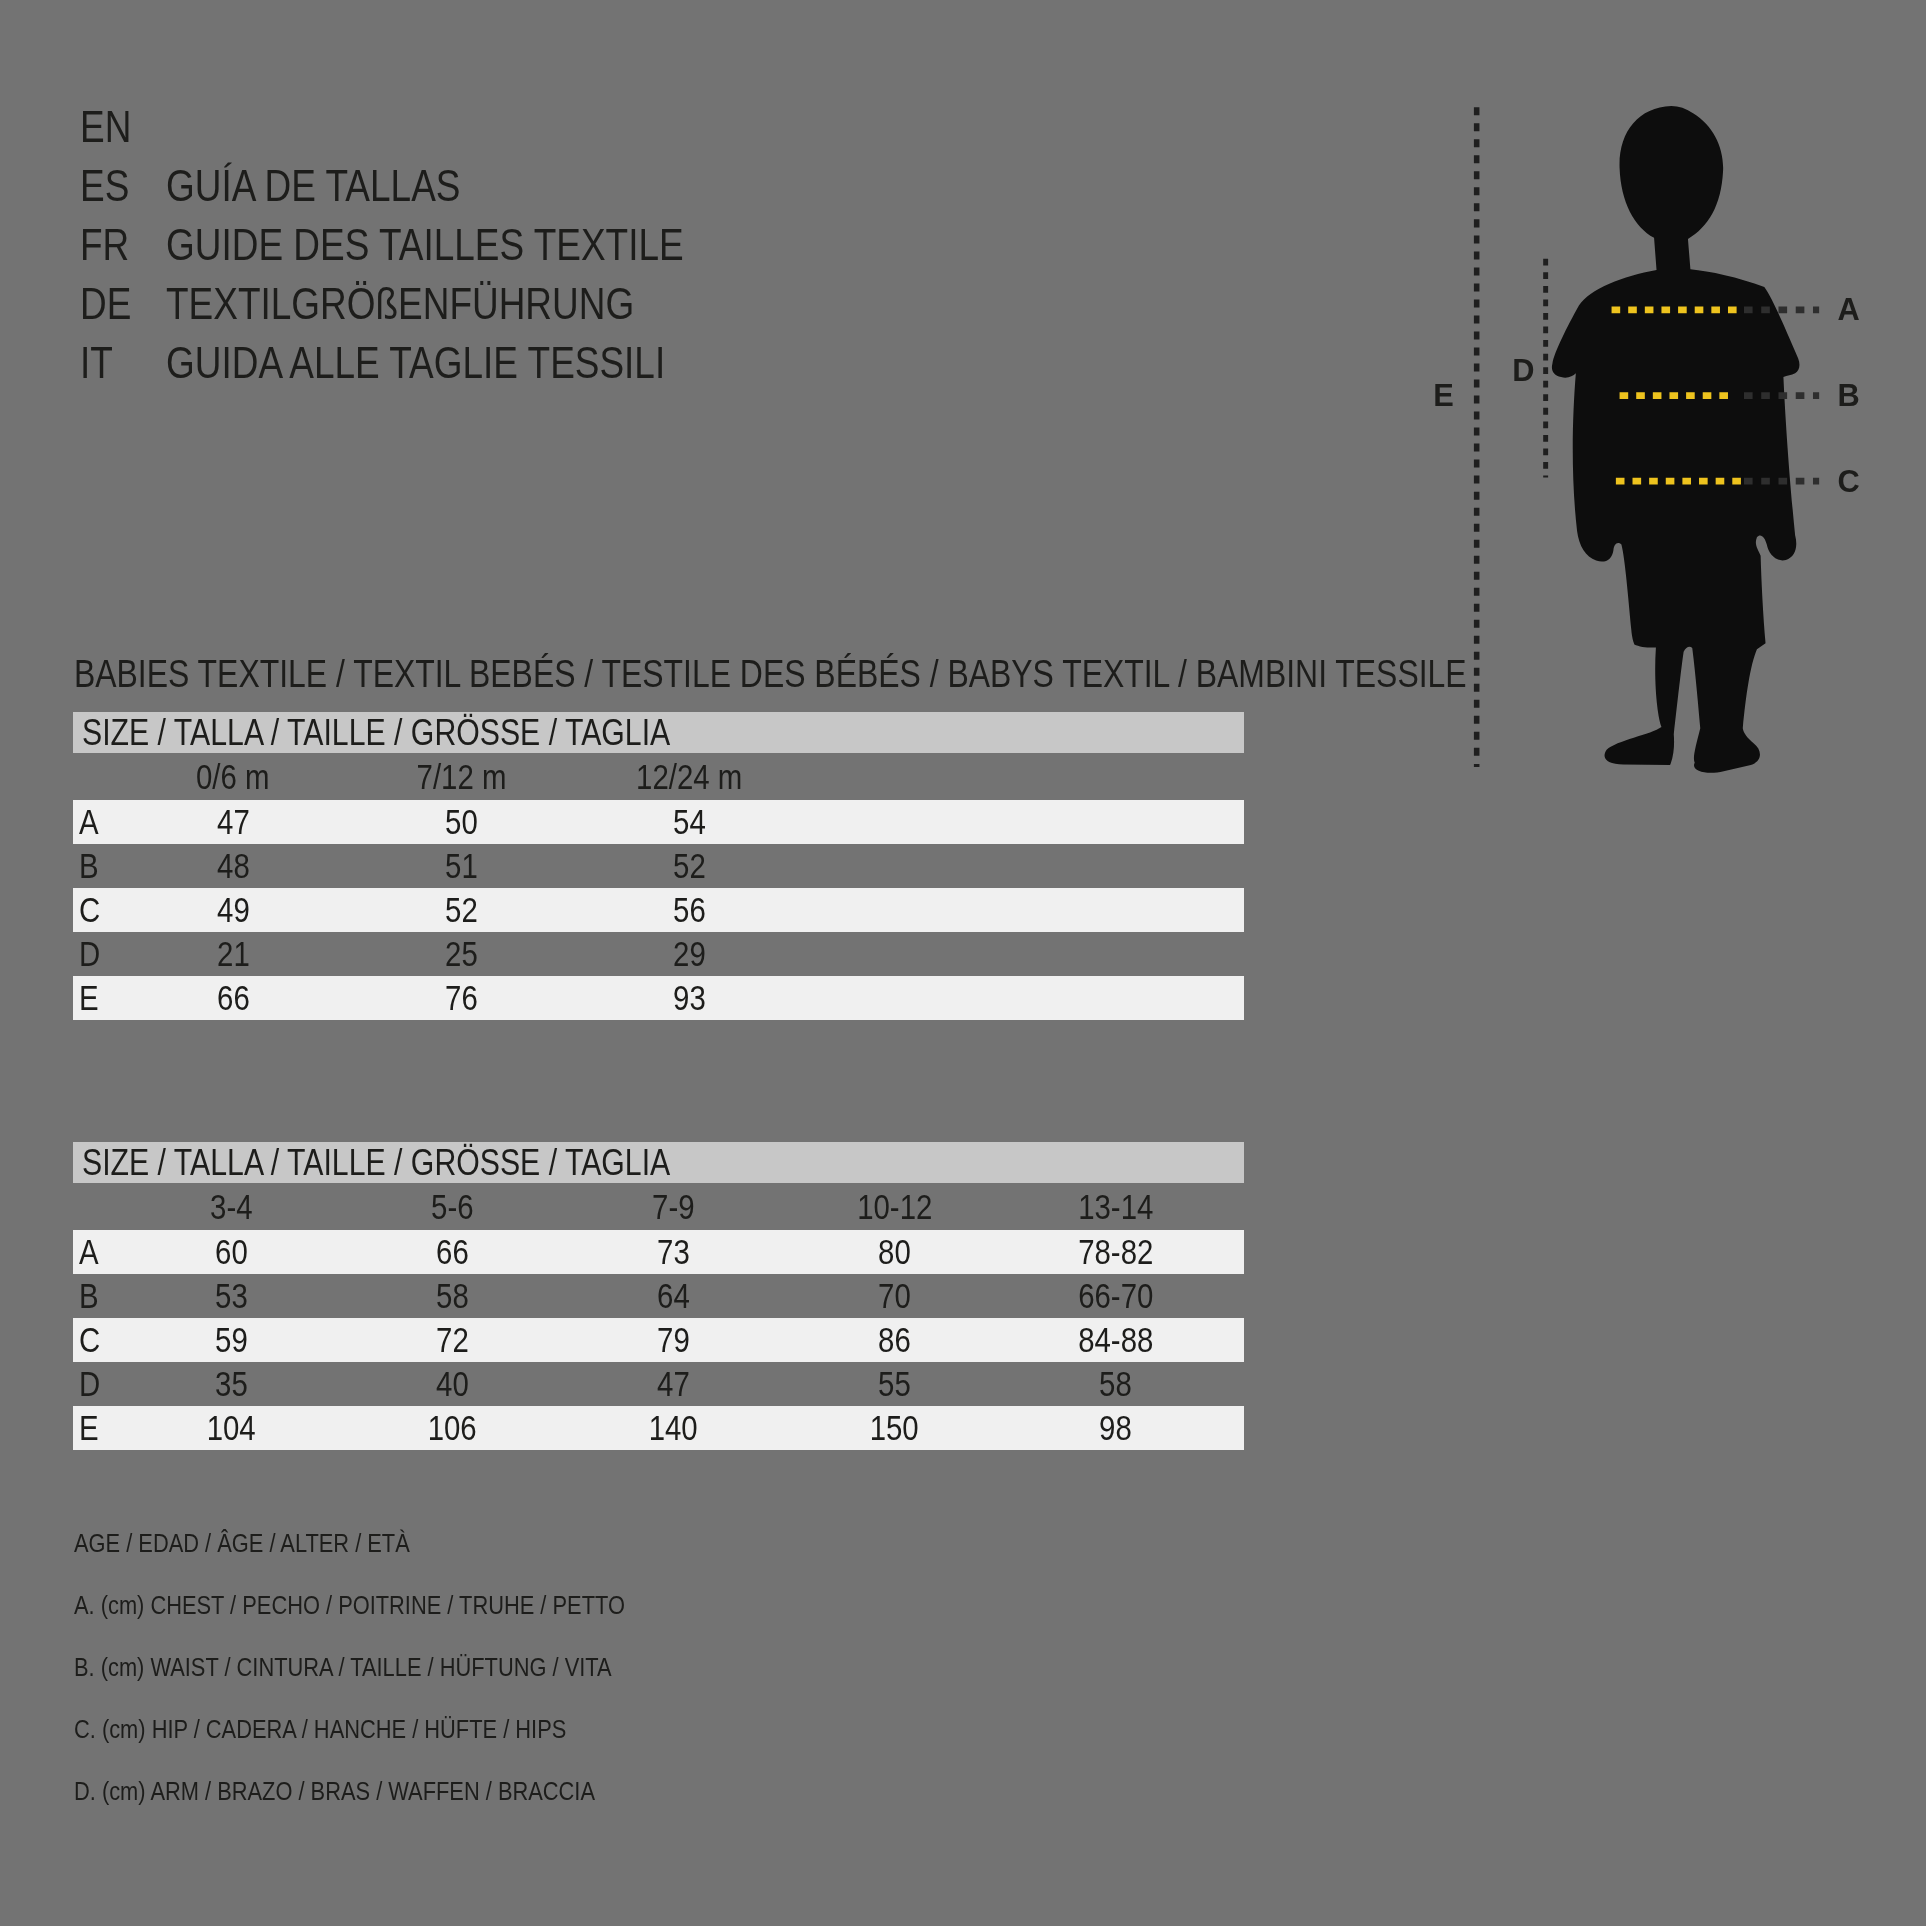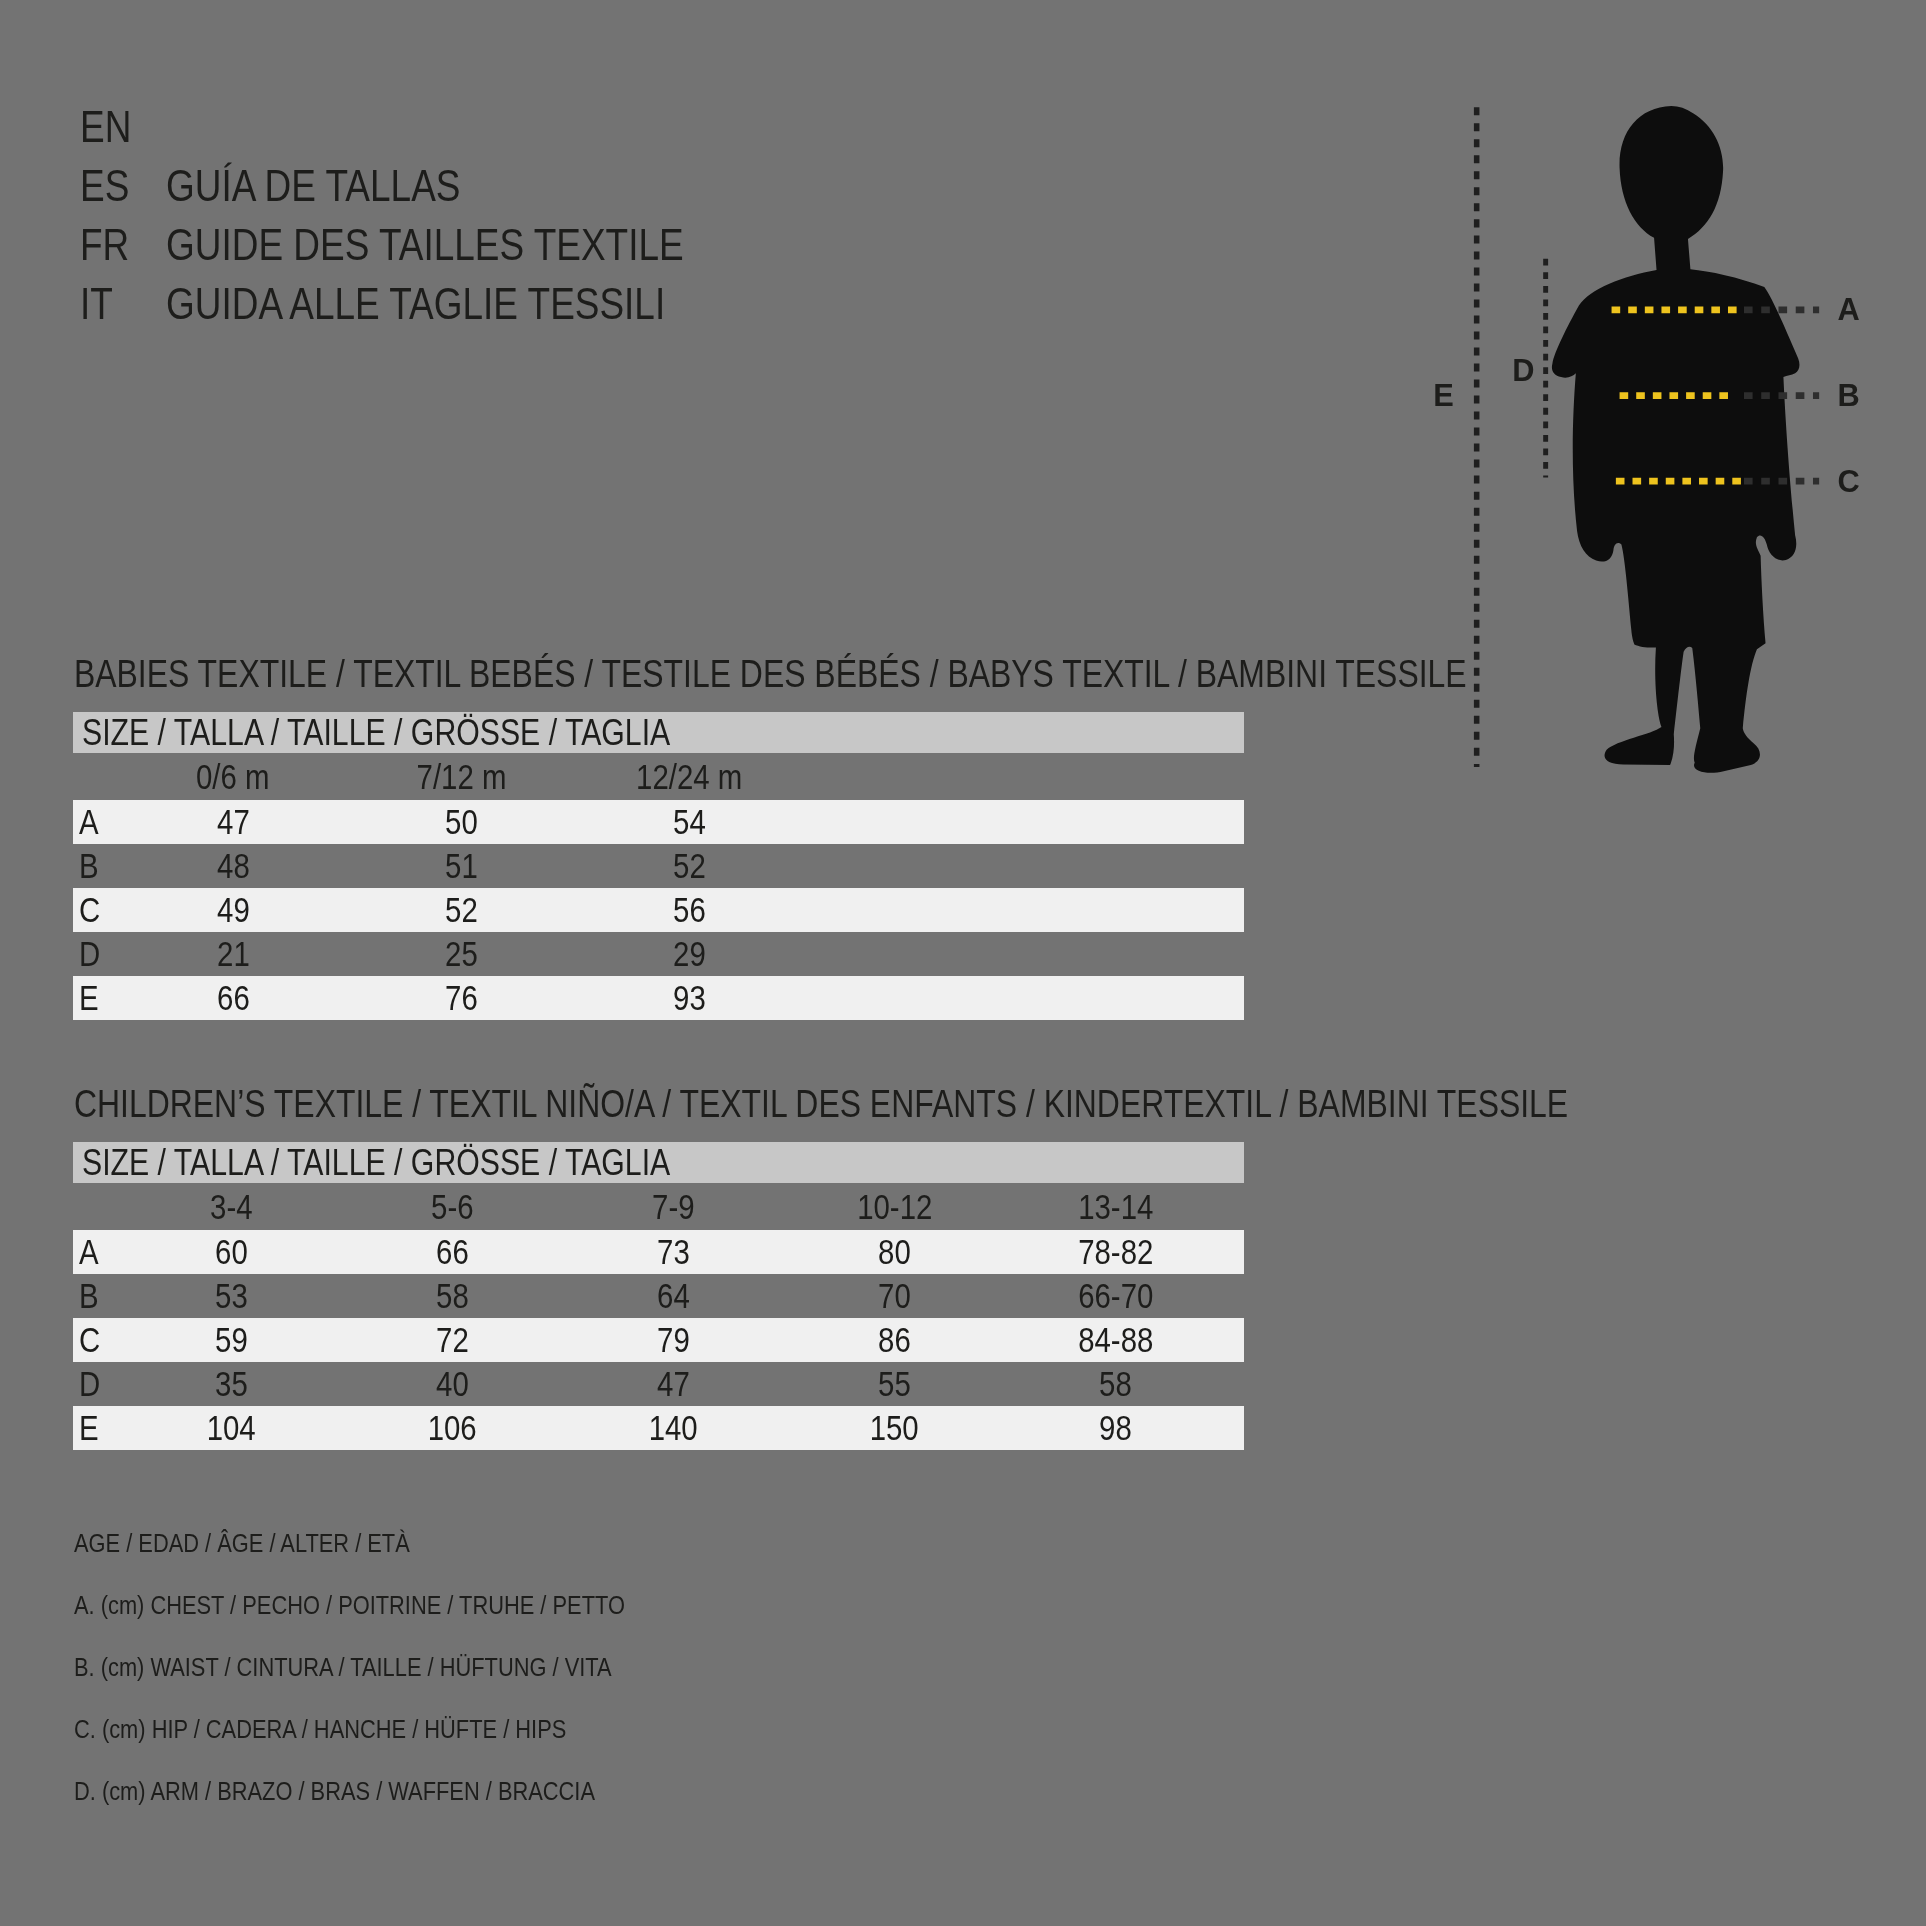--- a/index.html
+++ b/index.html
@@ -44,20 +44,24 @@
     <div class="lang-row">
       <span><span class="c">EN</span></span>
     </div>
     <div class="lang-row">
       <span><span class="c">ES</span></span>
       <span><span class="c">GUÍA DE TALLAS</span></span>
     </div>
     <div class="lang-row">
       <span><span class="c">FR</span></span>
       <span><span class="c">GUIDE DES TAILLES TEXTILE</span></span>
+    </div>
+    <div class="lang-row">
+      <span><span class="c">DE</span></span>
+      <span><span class="c">TEXTILGRÖßENFÜHRUNG</span></span>
     </div>
     <div class="lang-row">
       <span><span class="c">IT</span></span>
       <span><span class="c">GUIDA ALLE TAGLIE TESSILI</span></span>
     </div>
   </div>
 
   <svg class="figure" viewBox="0 0 850 1190" xmlns="http://www.w3.org/2000/svg">
 
     <line x1="116" y1="54" x2="116" y2="1125" stroke="#1f1f1f" stroke-width="9" stroke-dasharray="13 13"></line>
@@ -165,23 +169,20 @@
       <div class="cell"><span class="cc">29</span></div>
     </div>
     <div class="trow alt">
       <div class="rowlabel"><span class="c">E</span></div>
       <div class="cell"><span class="cc">66</span></div>
       <div class="cell"><span class="cc">76</span></div>
       <div class="cell"><span class="cc">93</span></div>
     </div>
   </div>
 
-  <div class="sec-title" style="top:1083px;">
-    <span class="c">CHILDREN’S TEXTILE / TEXTIL NIÑO/A / TEXTIL DES ENFANTS / KINDERTEXTIL / BAMBINI TESSILE</span>
-  </div>
 
   <div class="tbl children" style="top:1142px;">
     <div class="bar">
       <span class="c">SIZE / TALLA / TAILLE / GRÖSSE / TAGLIA</span>
     </div>
     <div class="thead">
       <div class="rowlabel"></div>
       <div class="cell"><span class="cc">3-4</span></div>
       <div class="cell"><span class="cc">5-6</span></div>
       <div class="cell"><span class="cc">7-9</span></div>

